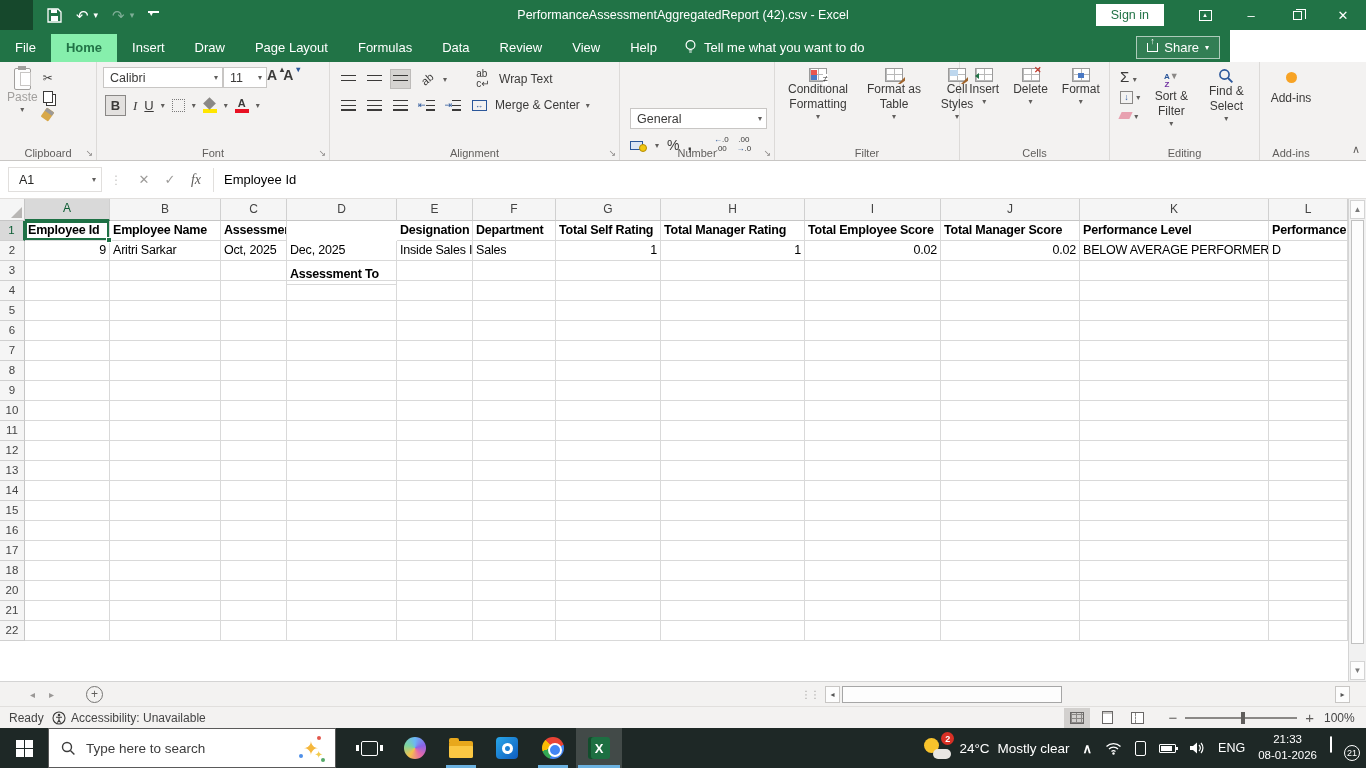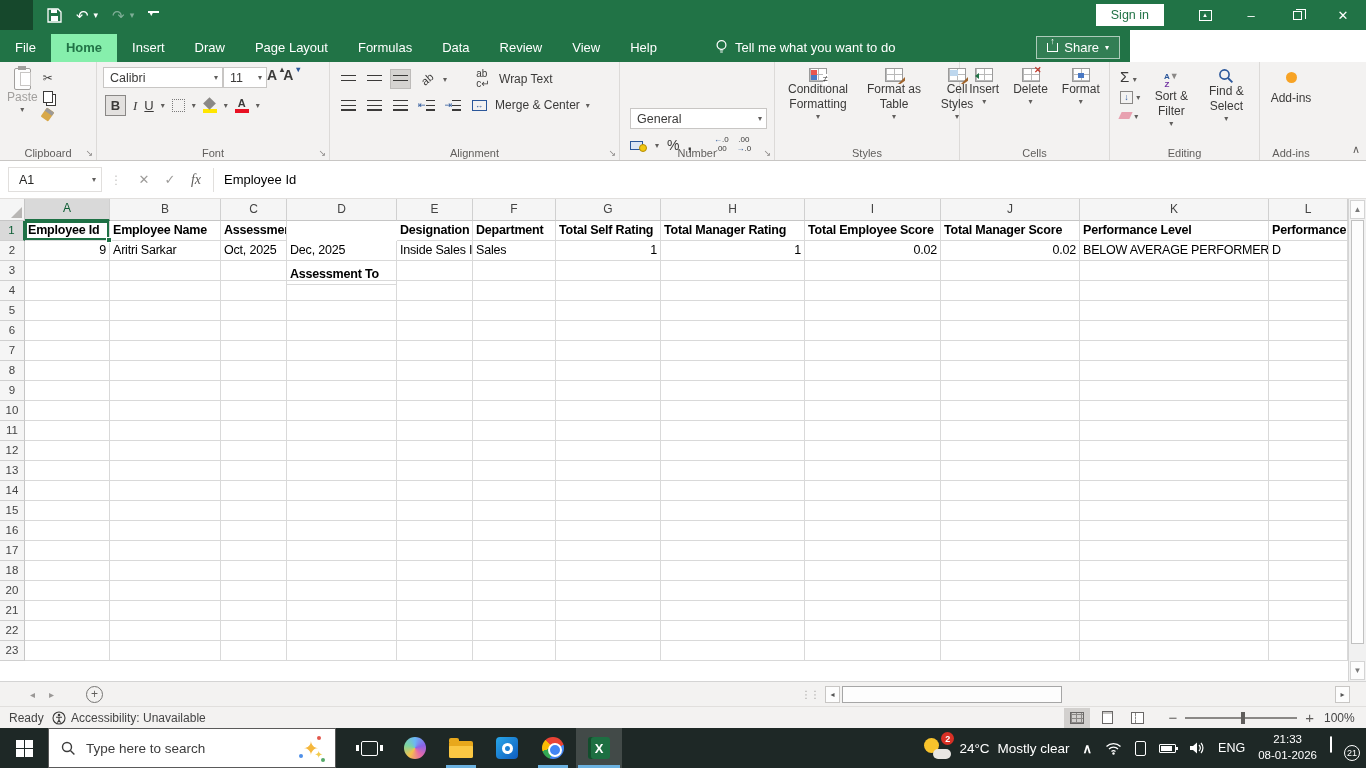--- a/index.html
+++ b/index.html
@@ -17,21 +17,21 @@
   .custom-qat::after { content:"▾"; position:absolute; top:-4px; left:1px; font-size:8px; color:#fff; }
   .tb-title { position:absolute; left:0; right:0; text-align:center; font-size:12.5px; color:#fff; pointer-events:none; }
   .tb-right { margin-left:auto; display:flex; align-items:center; height:30px; }
   .signin { background:#fff; color:#217346; font-size:12.5px; padding:4px 15px; margin-right:18px; }
   .winbtn { width:46px; height:30px; display:flex; align-items:center; justify-content:center; color:#fff; font-size:13px; }
   .ribopt { width:13px; height:11px; border:1px solid #fff; display:flex; align-items:center; justify-content:center; font-size:7px; }
   .restore { width:9px; height:9px; border:1px solid #fff; position:relative; }
   .restore::before { content:""; position:absolute; top:-3px; left:2px; width:9px; height:9px; border-top:1px solid #fff; border-right:1px solid #fff; }
 
   
-  .tabrow { position:absolute; top:30px; left:0; width:1130px; height:32px; background:#217346; display:flex; align-items:flex-end;gap:31px; }
+  .tabrow { position:absolute; top:30px; left:0; width:1230px; height:32px; background:#217346; display:flex; align-items:flex-end; }
   .rtab { padding:6px 15px 7px; font-size:13px; color:#fff; flex:none; }
   .rtab.active { background:#86efac; color:#217346; font-weight:bold; }
   .tellme { display:flex; align-items:center; gap:7px; color:#fff; font-size:13px; padding:6px 12px 7px; }
   .share-btn { margin-left:auto; margin-right:10px; margin-bottom:3px; display:flex; align-items:center; gap:6px; color:#fff; font-size:13px; border:1px solid rgba(255,255,255,.6); padding:3px 10px; background:rgba(255,255,255,.08); }
   .share-ic { width:11px; height:9px; border:1px solid #fff; border-top:none; position:relative; display:inline-block; }
   .share-ic::after { content:"↑"; position:absolute; top:-7px; left:2px; font-size:9px; }
 
   
   .ribbon { position:absolute; top:62px; left:0; width:1366px; height:99px; background:#f3f2f1; border-bottom:1px solid #c8c6c4; display:flex; font-size:12px; color:#3b3a39; }
   .rgroup { position:relative; height:100%; border-right:1px solid #dcdad8; flex:none; padding:3px 2px 16px; }
@@ -216,20 +216,21 @@
           <path d="M1 1h10l3 3v10H1z" fill="none" stroke="#fff" stroke-width="1.3"></path>
           <rect x="4" y="8" width="7" height="5" fill="#fff"></rect>
           <rect x="4" y="1.5" width="6" height="3.5" fill="#fff"></rect>
         </svg>
       <span class="qicon">↶</span>
         <span class="mini qicon">▾</span>
       <span class="qicon dim">↷</span>
         <span class="mini qicon dim">▾</span>
       <span class="custom-qat"></span>
     </div>
+    <div class="tb-title">PerformanceAssessmentAggregatedReport (42).csv  -  Excel</div>
     <div class="tb-right">
       <div class="signin">Sign in</div>
       <div class="winbtn">
           <span class="ribopt">▴</span>
         </div>
       <div class="winbtn">–</div>
       <div class="winbtn">
           <span class="restore"></span>
         </div>
       <div class="winbtn">✕</div>
@@ -406,21 +407,21 @@
           <span class="chev">▾</span>
       </div>
       <div class="bigbtn">
         <span class="cellgrid">
             <span class="blue-cell"></span>
             <span class="brush"></span>
           </span>
         <span class="two-line" style="width:46px">Cell Styles</span>
           <span class="chev">▾</span>
       </div>
-      <div class="rg-label">Styles</div>
+      <div class="rg-label">Filter</div>
     </div>
 
     <div class="rgroup" style="width:150px; display:flex; justify-content:center; gap:4px;">
       <div class="bigbtn">
         <span class="cellgrid ins-ic"></span>
         <span>Insert</span>
           <span class="chev">▾</span>
       </div>
       <div class="bigbtn">
         <span class="cellgrid del-ic"></span>
@@ -807,35 +808,20 @@
         <div class="c" style="width: 110px;"></div>
         <div class="c" style="width: 76px;"></div>
         <div class="c" style="width: 83px;"></div>
         <div class="c" style="width: 105px;"></div>
         <div class="c" style="width: 144px;"></div>
         <div class="c" style="width: 136px;"></div>
         <div class="c" style="width: 139px;"></div>
         <div class="c" style="width: 189px;"></div>
         <div class="c" style="width: 79px;"></div>
       </div>
-      <div class="grid-row">
-        <div class="rowhdr">23</div>
-        <div class="c" style="width: 85px;"></div>
-        <div class="c" style="width: 111px;"></div>
-        <div class="c" style="width: 66px;"></div>
-        <div class="c" style="width: 110px;"></div>
-        <div class="c" style="width: 76px;"></div>
-        <div class="c" style="width: 83px;"></div>
-        <div class="c" style="width: 105px;"></div>
-        <div class="c" style="width: 144px;"></div>
-        <div class="c" style="width: 136px;"></div>
-        <div class="c" style="width: 139px;"></div>
-        <div class="c" style="width: 189px;"></div>
-        <div class="c" style="width: 79px;"></div>
-      </div>
     </div>
 
   <div class="vscroll">
     <div class="vs-arrow">▲</div>
     <div class="vs-thumb"></div>
     <div class="vs-arrow vs-down">▼</div>
   </div>
 
   <div class="sheettabs">
     <div class="nav-arrows">

